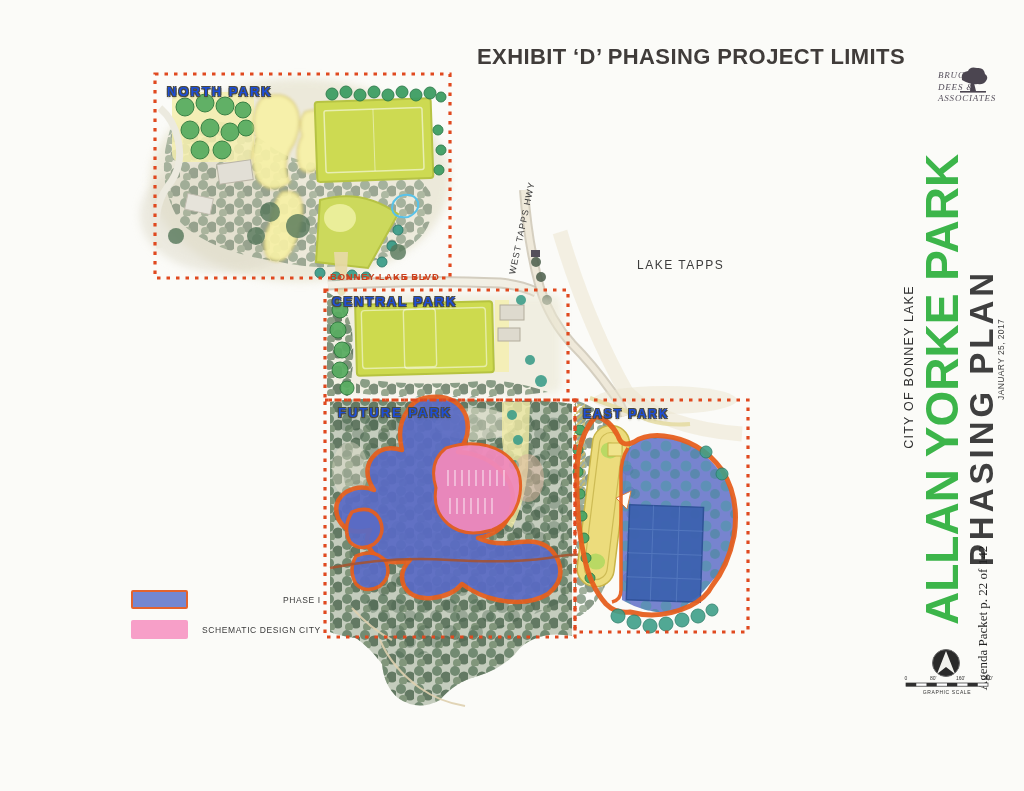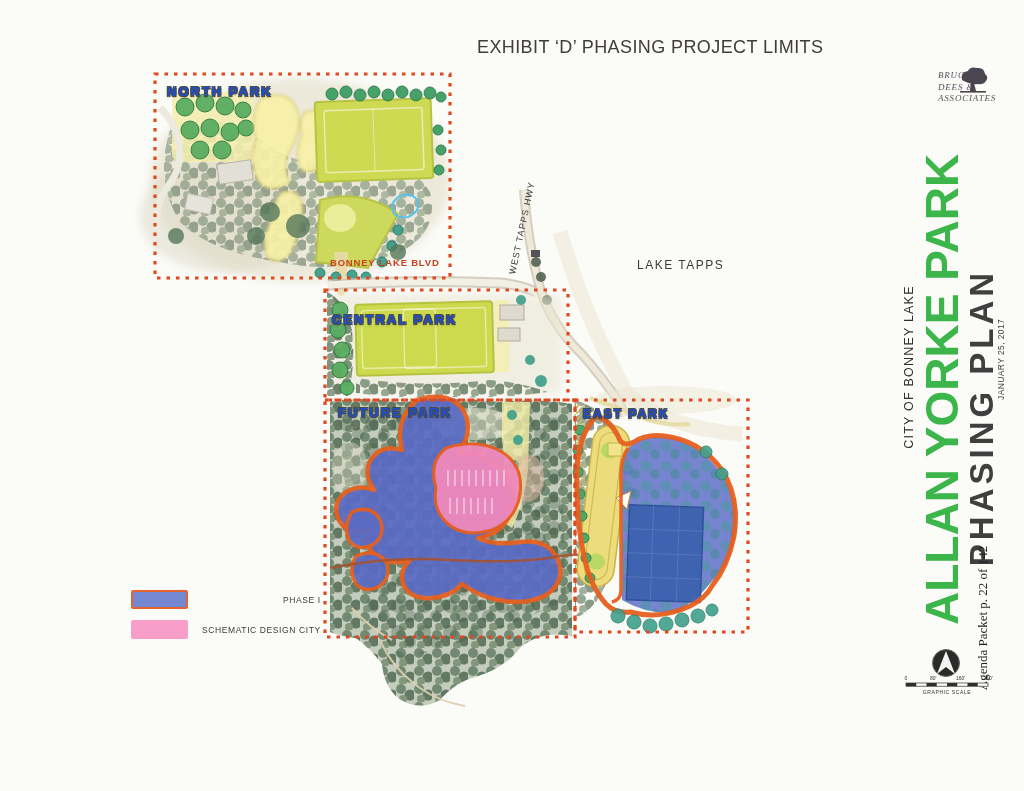--- a/index.html
+++ b/index.html
@@ -2,21 +2,21 @@
 <html><head>
 <meta charset="utf-8">
 <style>
   html,body{margin:0;padding:0;}
   .page{
     position:relative;width:1024px;height:791px;overflow:hidden;
     background:#fbfbf8;font-family:"Liberation Sans",sans-serif;
   }
   .abs{position:absolute;}
   .title{
-    left:477px;top:37px;font-size:18px;font-weight:normal;color:#403c3a;
+    left:477px;top:44px;font-size:22px;font-weight:bold;color:#403c3a;
     letter-spacing:.4px;white-space:nowrap;
   }
   
   .area-label{
     font-weight:bold;font-size:13px;letter-spacing:2px;color:#1d4ed8;white-space:nowrap;
     text-shadow:-1px -1px 0 #4a4a40,1px -1px 0 #4a4a40,-1px 1px 0 #4a4a40,1px 1px 0 #4a4a40,0 2px 2px rgba(60,60,50,.35);
   }
   .road-label{font-size:9.5px;font-weight:bold;color:#c8411f;letter-spacing:.8px;white-space:nowrap;}
   .hwy-label{
     left:522px;top:228px;font-size:9px;color:#3a3a3a;letter-spacing:1px;white-space:nowrap;
@@ -278,25 +278,25 @@
       <rect x="155" y="74" width="295" height="204"></rect>
       <rect x="325" y="290" width="243" height="110"></rect>
       <rect x="325" y="400" width="250" height="237"></rect>
       <rect x="575" y="400" width="173" height="232"></rect>
     </g>
   </svg>
 
   <div class="abs title">EXHIBIT ‘D’ PHASING PROJECT LIMITS</div>
 
   <div class="abs area-label" style="left:167px;top:84px;">NORTH PARK</div>
-  <div class="abs area-label" style="left:332px;top:312px;">CENTRAL PARK</div>
+  <div class="abs area-label" style="left:332px;top:294px;">CENTRAL PARK</div>
   <div class="abs area-label" style="left:338px;top:405px;">FUTURE PARK</div>
   <div class="abs area-label" style="left:583px;top:407px;font-size:12px;">EAST PARK</div>
 
-  <div class="abs road-label" style="left:330px;top:257px;">BONNEY LAKE BLVD</div>
+  <div class="abs road-label" style="left:330px;top:271px;">BONNEY LAKE BLVD</div>
   <div class="abs hwy-label">WEST TAPPS HWY</div>
   <div class="abs water-label">LAKE TAPPS</div>
 
   <div class="abs legend">
     <div class="legend-row">
       <span class="swatch sw-phase1"></span>
       <span class="legend-label">PHASE I</span>
     </div>
     <div class="legend-row">
       <span class="swatch sw-schem"></span>

